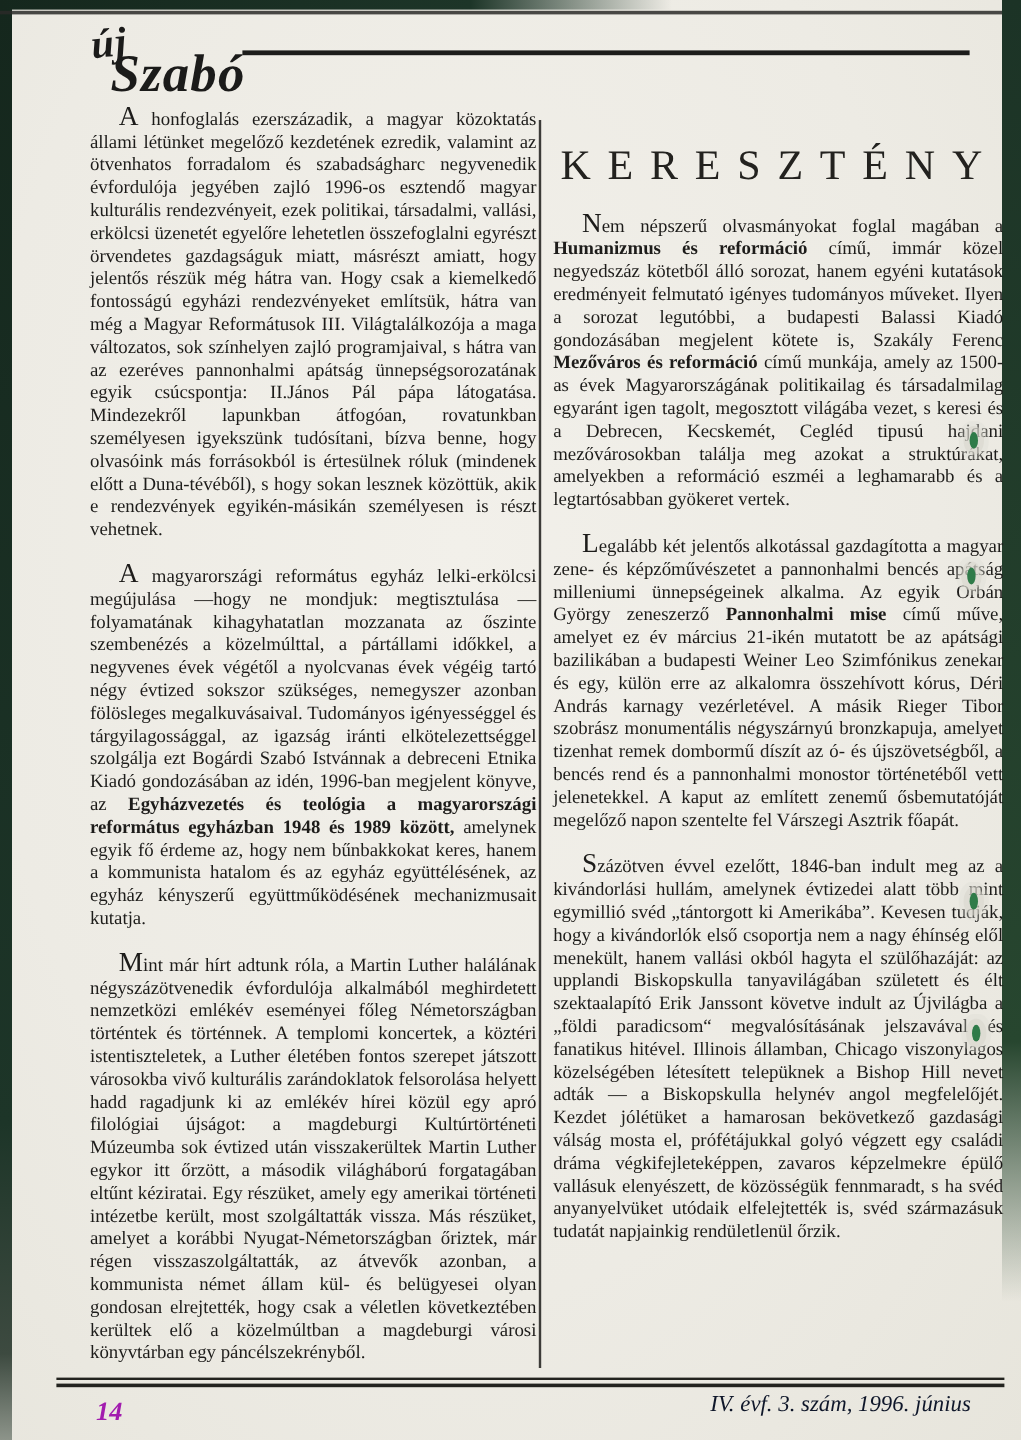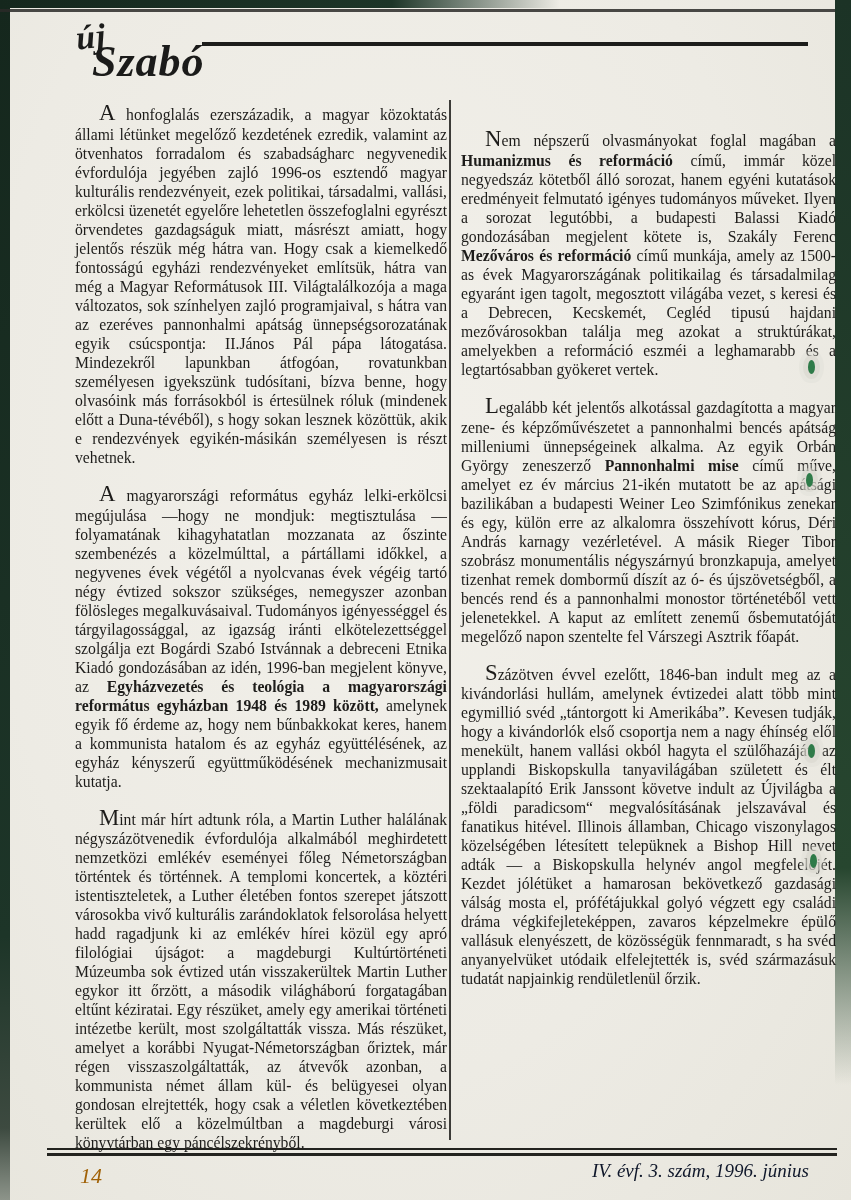--- a/index.html
+++ b/index.html
@@ -18,33 +18,33 @@
   .border-right{right:0;top:0;width:16px;height:1085px;
     background:linear-gradient(to bottom,#1c3326 0%,#27462f 80%,rgba(39,70,47,0) 100%);}
   
   .uj{left:76px;top:18px;font-size:34px;font-style:italic;font-weight:bold;color:#1b1b1a;
     transform:rotate(-6deg);letter-spacing:1px;}
   .keve{left:92px;top:36px;font-size:44px;font-style:italic;font-weight:bold;color:#1b1b1a;
     letter-spacing:1px;}
   .header-rule{left:202px;top:42px;width:606px;height:4px;background:#1d1d1b;}
   
   .column{color:#1d1c1a;font-size:15.7px;line-height:19px;text-align:justify;}
-  .col-left{left:75px;top:102px;width:372px;}
+  .col-left{left:75px;top:86px;width:372px;}
   .col-right{left:461px;top:128px;width:375px;}
   .divider{left:449px;top:100px;width:2px;height:1040px;background:#3c3b38;}
   .para{margin:0 0 16px 0;text-indent:24px;}
   .para:last-child{margin-bottom:0;}
   .initial{font-size:1.45em;line-height:1;}
   .b{font-weight:bold;}
   .section-title{margin:0 0 28px 0;font-size:35px;font-weight:normal;color:#23221f;
     letter-spacing:.40em;text-indent:6px;white-space:nowrap;}
   
   .footer-rule{left:47px;top:1148px;width:790px;height:3px;
     border-top:2px solid #23231f;border-bottom:3px solid #23231f;background:transparent;}
-  .page-num{left:80px;top:1163px;font-size:22px;font-weight:normal;font-style:italic;color:#a16207;text-align:center;}
+  .page-num{left:80px;top:1163px;font-size:22px;font-weight:bold;font-style:italic;color:#a21caf;text-align:center;}
   .issue{right:42px;top:1160px;font-size:19px;font-style:italic;color:#0f172a;}
   
   .mark{width:7px;height:14px;border-radius:50%;background:#2f7b49;
     box-shadow:0 0 0 5px rgba(215,214,204,.55), 0 0 0 9px rgba(222,221,212,.35);}
   .m1{left:808px;top:360px;} .m2{left:806px;top:473px;}
   .m3{left:808px;top:744px;} .m4{left:810px;top:854px;}
 </style>
 </head>
 <body>
 
@@ -61,20 +61,21 @@
 
 <div class="abs column col-left">
     <p class="para"><span class="initial">A</span><span> honfoglalás ezerszázadik, a magyar közoktatás állami létünket megelőző kezdetének ezredik, valamint az ötvenhatos forradalom és szabadságharc negyvenedik évfordulója jegyében zajló 1996-os esztendő magyar kulturális rendezvényeit, ezek politikai, társadalmi, vallási, erkölcsi üzenetét egyelőre lehetetlen összefoglalni egyrészt örvendetes gazdagságuk miatt, másrészt amiatt, hogy jelentős részük még hátra van. Hogy csak a kiemelkedő fontosságú egyházi rendezvényeket említsük, hátra van még a Magyar Reformátusok III. Világtalálkozója a maga változatos, sok színhelyen zajló programjaival, s hátra van az ezeréves pannonhalmi apátság ünnepségsorozatának egyik csúcspontja: II.János Pál pápa látogatása. Mindezekről lapunkban átfogóan, rovatunkban személyesen igyekszünk tudósítani, bízva benne, hogy olvasóink más forrásokból is értesülnek róluk (mindenek előtt a Duna-tévéből), s hogy sokan lesznek közöttük, akik e rendezvények egyikén-másikán személyesen is részt vehetnek.</span></p>
     <p class="para"><span class="initial">A</span><span> magyarországi református egyház lelki-erkölcsi megújulása —hogy ne mondjuk: megtisztulása — folyamatának kihagyhatatlan mozzanata az őszinte szembenézés a közelmúlttal, a pártállami időkkel, a negyvenes évek végétől a nyolcvanas évek végéig tartó négy évtized sokszor szükséges, nemegyszer azonban fölösleges megalkuvásaival. Tudományos igényességgel és tárgyilagossággal, az igazság iránti elkötelezettséggel szolgálja ezt Bogárdi Szabó Istvánnak a debreceni Etnika Kiadó gondozásában az idén, 1996-ban megjelent könyve, az </span><span class="b">Egyházvezetés és teológia a magyarországi református egyházban 1948 és 1989 között,</span><span> amelynek egyik fő érdeme az, hogy nem bűnbakkokat keres, hanem a kommunista hatalom és az egyház együttélésének, az egyház kényszerű együttműködésének mechanizmusait kutatja.</span></p>
     <p class="para"><span class="initial">M</span><span>int már hírt adtunk róla, a Martin Luther halálának négyszázötvenedik évfordulója alkalmából meghirdetett nemzetközi emlékév eseményei főleg Németországban történtek és történnek. A templomi koncertek, a köztéri istentiszteletek, a Luther életében fontos szerepet játszott városokba vivő kulturális zarándoklatok felsorolása helyett hadd ragadjunk ki az emlékév hírei közül egy apró filológiai újságot: a magdeburgi Kultúrtörténeti Múzeumba sok évtized után visszakerültek Martin Luther egykor itt őrzött, a második világháború forgatagában eltűnt kéziratai. Egy részüket, amely egy amerikai történeti intézetbe került, most szolgáltatták vissza. Más részüket, amelyet a korábbi Nyugat-Németországban őriztek, már régen visszaszolgáltatták, az átvevők azonban, a kommunista német állam kül- és belügyesei olyan gondosan elrejtették, hogy csak a véletlen következtében kerültek elő a közelmúltban a magdeburgi városi könyvtárban egy páncélszekrényből.</span></p>
   </div>
 
 <div class="abs divider"></div>
 
 <div class="abs column col-right">
+  <h1 class="section-title">KERESZTÉNY</h1>
   <div>
       <p class="para"><span class="initial">N</span><span>em népszerű olvasmányokat foglal magában a </span><span class="b">Humanizmus és reformáció</span><span> című, immár közel negyedszáz kötetből álló sorozat, hanem egyéni kutatások eredményeit felmutató igényes tudományos műveket. Ilyen a sorozat legutóbbi, a budapesti Balassi Kiadó gondozásában megjelent kötete is, Szakály Ferenc </span><span class="b">Mezőváros és reformáció</span><span> című munkája, amely az 1500-as évek Magyarországának politikailag és társadalmilag egyaránt igen tagolt, megosztott világába vezet, s keresi és a Debrecen, Kecskemét, Cegléd tipusú hajdani mezővárosokban találja meg azokat a struktúrákat, amelyekben a reformáció eszméi a leghamarabb és a legtartósabban gyökeret vertek.</span></p>
       <p class="para"><span class="initial">L</span><span>egalább két jelentős alkotással gazdagította a magyar zene- és képzőművészetet a pannonhalmi bencés apátság milleniumi ünnepségeinek alkalma. Az egyik Orbán György zeneszerző </span><span class="b">Pannonhalmi mise</span><span> című műve, amelyet ez év március 21-ikén mutatott be az apátsági bazilikában a budapesti Weiner Leo Szimfónikus zenekar és egy, külön erre az alkalomra összehívott kórus, Déri András karnagy vezérletével. A másik Rieger Tibor szobrász monumentális négyszárnyú bronzkapuja, amelyet tizenhat remek dombormű díszít az ó- és újszövetségből, a bencés rend és a pannonhalmi monostor történetéből vett jelenetekkel. A kaput az említett zenemű ősbemutatóját megelőző napon szentelte fel Várszegi Asztrik főapát.</span></p>
       <p class="para"><span class="initial">S</span><span>zázötven évvel ezelőtt, 1846-ban indult meg az a kivándorlási hullám, amelynek évtizedei alatt több mint egymillió svéd „tántorgott ki Amerikába”. Kevesen tudják, hogy a kivándorlók első csoportja nem a nagy éhínség elől menekült, hanem vallási okból hagyta el szülőhazáját: az upplandi Biskopskulla tanyavilágában született és élt szektaalapító Erik Janssont követve indult az Újvilágba a „földi paradicsom“ megvalósításának jelszavával és fanatikus hitével. Illinois államban, Chicago viszonylagos közelségében létesített telepüknek a Bishop Hill nevet adták — a Biskopskulla helynév angol megfelelőjét. Kezdet jólétüket a hamarosan bekövetkező gazdasági válság mosta el, prófétájukkal golyó végzett egy családi dráma végkifejleteképpen, zavaros képzelmekre épülő vallásuk elenyészett, de közösségük fennmaradt, s ha svéd anyanyelvüket utódaik elfelejtették is, svéd származásuk tudatát napjainkig rendületlenül őrzik.</span></p>
     </div>
 </div>
 
 <div class="abs footer-rule"></div>
 <div class="abs page-num">14</div>
 <div class="abs issue">IV. évf. 3. szám, 1996. június</div>

